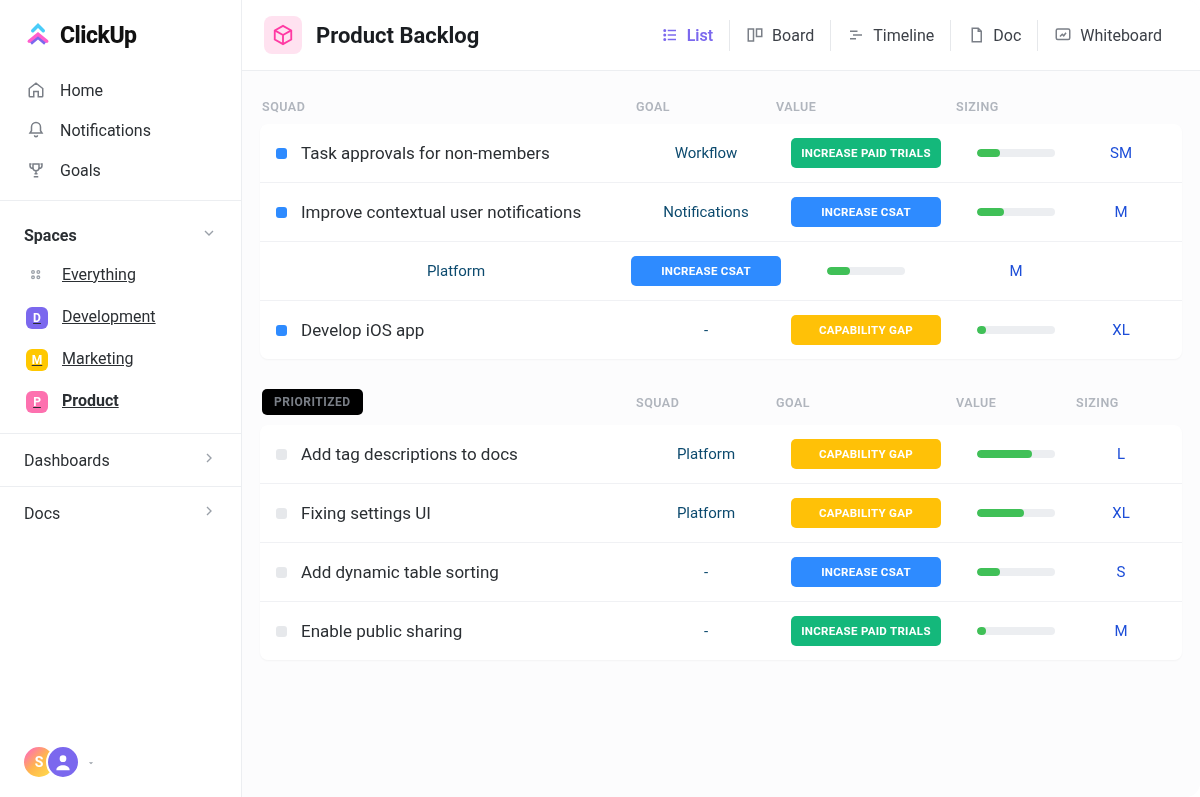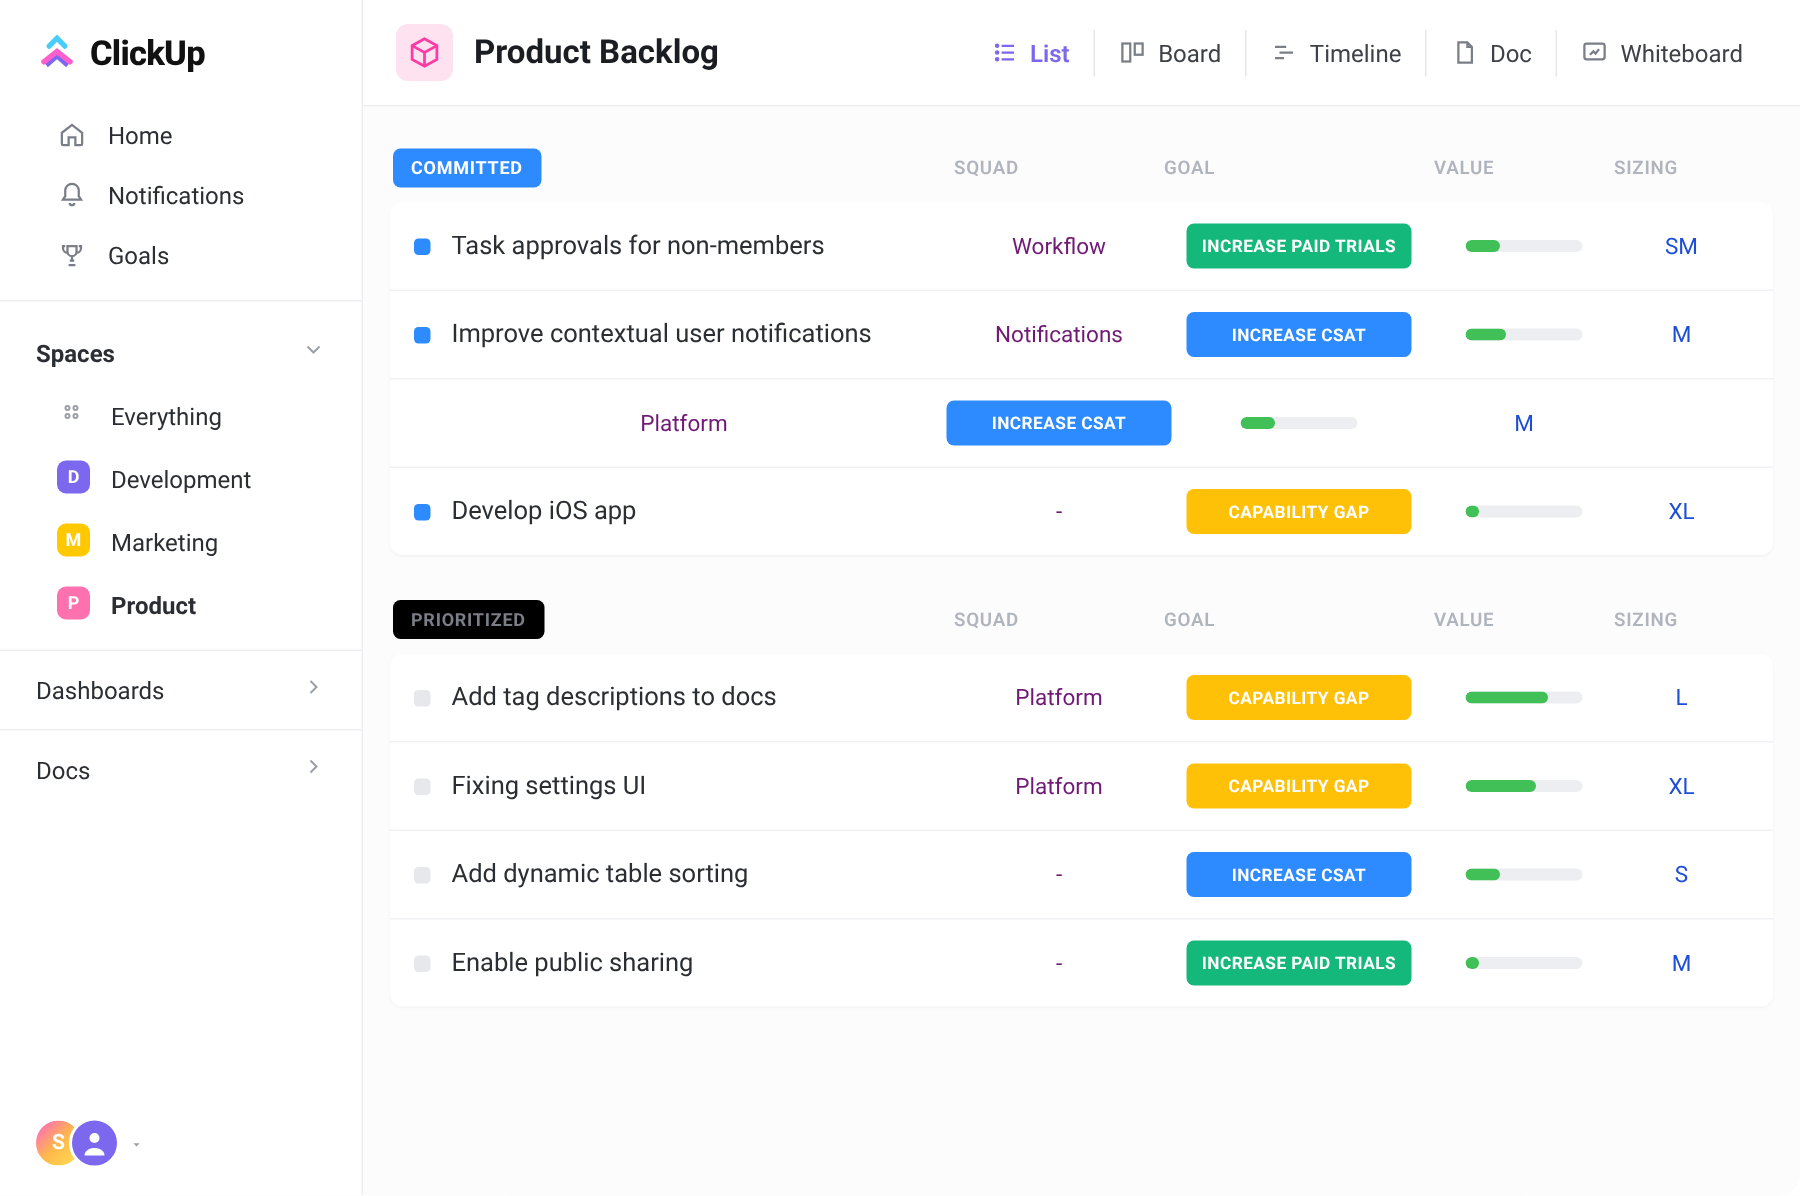--- a/index.html
+++ b/index.html
@@ -33,21 +33,21 @@
     gap: 8px;
     padding: 22px 24px 20px 24px;
   }
   .logo-mark svg { display:block; }
   .logo-text {
     font-weight: 800;
     font-size: 23px;
     color: #111;
     letter-spacing: -0.5px;
   }
-  .nav-list { padding: 0 20px; }
+  .nav-list { padding: 0 8px; }
   .nav-item {
     display: flex;
     align-items: center;
     gap: 14px;
     padding: 10px 18px;
     font-size: 16px;
     color: #2b2f33;
     border-radius: 6px;
     cursor: pointer;
   }
@@ -58,23 +58,23 @@
   }
   .section-divider { height:1px; background:#eceef1; margin: 10px 0; }
   .section-header {
     display:flex; align-items:center; justify-content:space-between;
     padding: 14px 24px 10px 24px;
     font-size: 16px; font-weight: 700; color:#2b2f33;
     cursor:pointer;
   }
   .section-header .chev { color:#9aa0a8; }
   .space-item {
-    display:flex; align-items:flex-end; gap:14px;
+    display:flex; align-items:flex-start; gap:14px;
     padding: 10px 18px; font-size:16px; color:#2b2f33;
-    border-radius:6px; cursor:pointer;
+    border-radius:6px; cursor:pointer;text-decoration:underline;
   }
   .space-item.active { font-weight:700; }
   .space-badge {
     width:22px; height:22px; border-radius:6px;
     display:flex; align-items:center; justify-content:center;
     font-size:12px; font-weight:700; color:#fff;
   }
   .space-everything-icon {
     width:22px; height:22px; display:flex; align-items:center; justify-content:center;
     color:#9aa0a8;
@@ -164,21 +164,21 @@
     cursor:pointer;
   }
   .task-row:first-child { border-top:none; }
   .task-title-cell { display:flex; align-items:center; gap:14px; }
   .task-status-dot {
     width:11px; height:11px; border-radius:3px;
   }
   .dot-blue { background:#2e8bff; }
   .dot-grey { background:#e6e8eb; }
   .task-title { font-size:17px; color:#2b2f33; }
-  .squad-cell { text-align:center; font-size:15px; color:#701a75; }
+  .squad-cell { text-align:center; font-size:15px; color:#0c4a6e; }
   .goal-cell { display:flex; justify-content:center; }
   .goal-badge {
     padding:8px 10px; border-radius:5px;
     font-size:11.5px; font-weight:700; letter-spacing:0.3px;
     color:#fff; min-width:150px; text-align:center;
   }
   .goal-trials { background:#14b87b; }
   .goal-csat { background:#2e8bff; }
   .goal-gap { background:#ffc107; color:#fff; }
   .value-cell { display:flex; justify-content:center; }
@@ -366,23 +366,20 @@
           </span>
           <span>Whiteboard</span>
         </div>
       </div>
     </div>
 
     <div class="content" id="content-root">
 
     <div class="group">
           <div class="group-header">
-    <div>
-      <span class="status-pill committed">COMMITTED</span>
-    </div>
     <div class="col-head">SQUAD</div>
     <div class="col-head">GOAL</div>
     <div class="col-head">VALUE</div>
     <div class="col-head">SIZING</div>
   </div>
           <div class="task-list">
             <div class="task-row">
       <div class="task-title-cell">
         <span class="task-status-dot dot-blue"></span>
         <span class="task-title">Task approvals for non-members</span>

